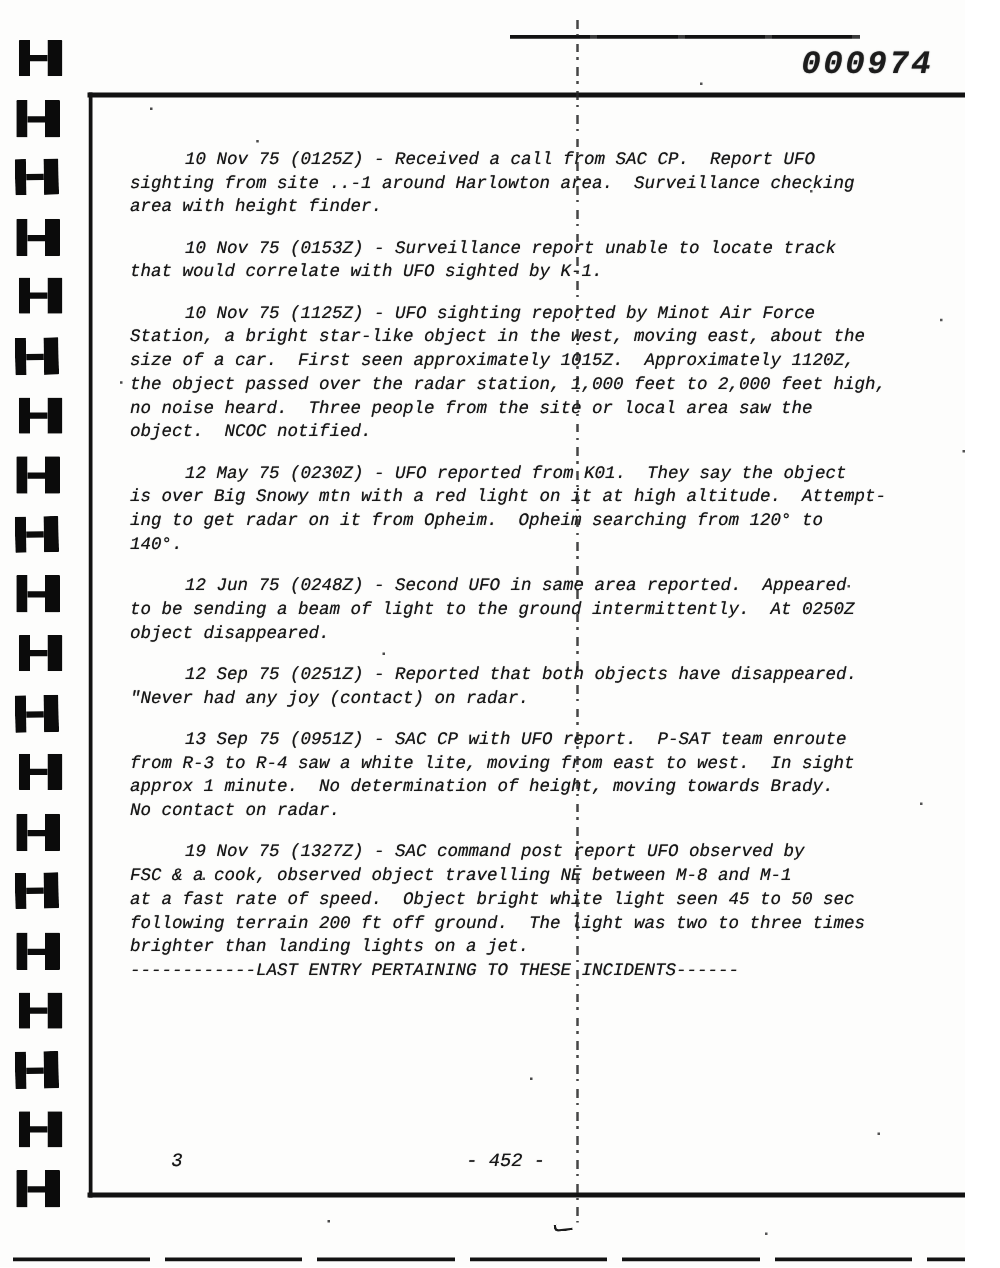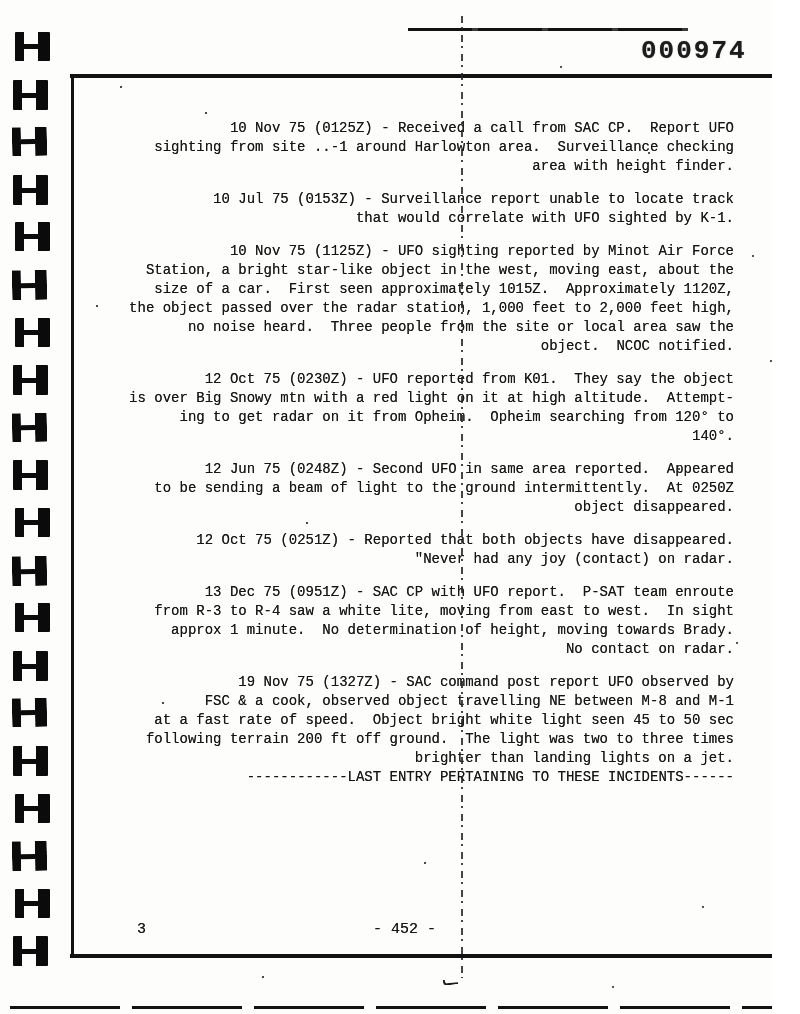--- a/index.html
+++ b/index.html
@@ -4,20 +4,21 @@
 <style>
   html, body { margin: 0; padding: 0; background: #ffffff; }
   .scan {
     position: relative;
     width: 772px;
     height: 1014px;
     background: #fdfdfc;
     overflow: hidden;
     font-family: "Liberation Mono", "DejaVu Sans Mono", monospace;
     color: #161616;
+    font-style: italic;
   }
 
   
   .hline, .vline { position: absolute; background: #121212; }
   .thin-top-line      { left: 408px; top: 28px;  width: 280px; height: 3px;
                         background: repeating-linear-gradient(to right,#121212 0 64px, #3a3a3a 64px 70px); }
   .frame-top          { left: 70px;  top: 74px;  width: 708px; height: 4px; }
   .frame-left         { left: 71px;  top: 74px;  width: 3px;   height: 884px; }
   .frame-bottom       { left: 70px;  top: 954px; width: 730px; height: 4px; }
   .frame-tick         { left: 792px; top: 942px; width: 3px;   height: 14px; }
@@ -54,21 +55,20 @@
   .doc-body {
     position: absolute; left: 104px; top: 119px; width: 630px;
     font-size: 14px; line-height: 19px;
     text-shadow: 0 0 .6px rgba(10,10,10,.7);
     z-index: 2;
   }
   .para {
     white-space: pre-wrap;
     text-indent: 44px;
     margin: 0 0 14px 0;
-    text-align: right;
   }
   .footer-num  { position: absolute; top: 921px; font-size: 15px;
                  text-shadow: 0 0 .6px rgba(10,10,10,.7); }
   .page-num    { left: 137px; }
   .center-num  { left: 373px; }
 
   
   .noise {
     position: absolute; left: 0; top: 0; width: 2px; height: 2px; background: transparent;
     box-shadow:
@@ -120,38 +120,38 @@
   <div class="hline bottom-stray-line"></div>
   <div class="fold-line"></div>
   <div class="squiggle"></div>
 
   <div class="stamp">000974</div>
 
   <div class="doc-body">
       <div class="para">10 Nov 75 (0125Z) - Received a call from SAC CP.  Report UFO
 sighting from site ..-1 around Harlowton area.  Surveillance checking
 area with height finder.</div>
-      <div class="para">10 Jul 75 (0153Z) - Surveillance report unable to locate track
+      <div class="para">10 Nov 75 (0153Z) - Surveillance report unable to locate track
 that would correlate with UFO sighted by K-1.</div>
       <div class="para">10 Nov 75 (1125Z) - UFO sighting reported by Minot Air Force
 Station, a bright star-like object in the west, moving east, about the
 size of a car.  First seen approximately 1015Z.  Approximately 1120Z,
 the object passed over the radar station, 1,000 feet to 2,000 feet high,
 no noise heard.  Three people from the site or local area saw the
 object.  NCOC notified.</div>
-      <div class="para">12 Oct 75 (0230Z) - UFO reported from K01.  They say the object
+      <div class="para">12 May 75 (0230Z) - UFO reported from K01.  They say the object
 is over Big Snowy mtn with a red light on it at high altitude.  Attempt-
 ing to get radar on it from Opheim.  Opheim searching from 120° to
 140°.</div>
       <div class="para">12 Jun 75 (0248Z) - Second UFO in same area reported.  Appeared
 to be sending a beam of light to the ground intermittently.  At 0250Z
 object disappeared.</div>
-      <div class="para">12 Oct 75 (0251Z) - Reported that both objects have disappeared.
+      <div class="para">12 Sep 75 (0251Z) - Reported that both objects have disappeared.
 "Never had any joy (contact) on radar.</div>
-      <div class="para">13 Dec 75 (0951Z) - SAC CP with UFO report.  P-SAT team enroute
+      <div class="para">13 Sep 75 (0951Z) - SAC CP with UFO report.  P-SAT team enroute
 from R-3 to R-4 saw a white lite, moving from east to west.  In sight
 approx 1 minute.  No determination of height, moving towards Brady.
 No contact on radar.</div>
       <div class="para">19 Nov 75 (1327Z) - SAC command post report UFO observed by
 FSC &amp; a cook, observed object travelling NE between M-8 and M-1
 at a fast rate of speed.  Object bright white light seen 45 to 50 sec
 following terrain 200 ft off ground.  The light was two to three times
 brighter than landing lights on a jet.
 ------------LAST ENTRY PERTAINING TO THESE INCIDENTS------</div>
     </div>

